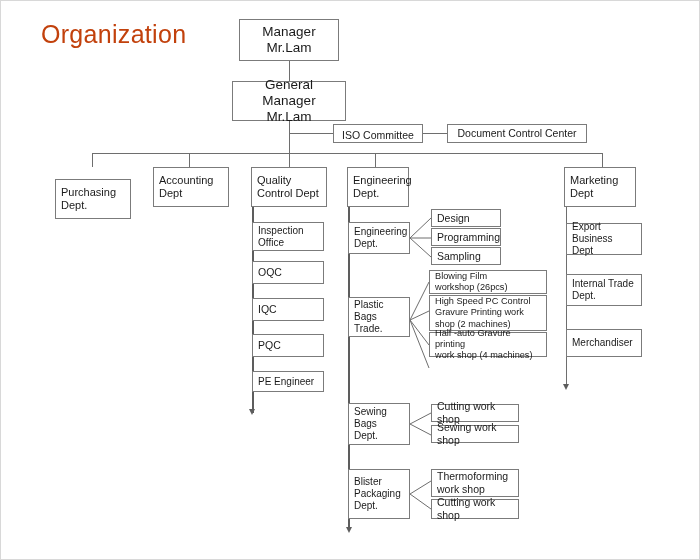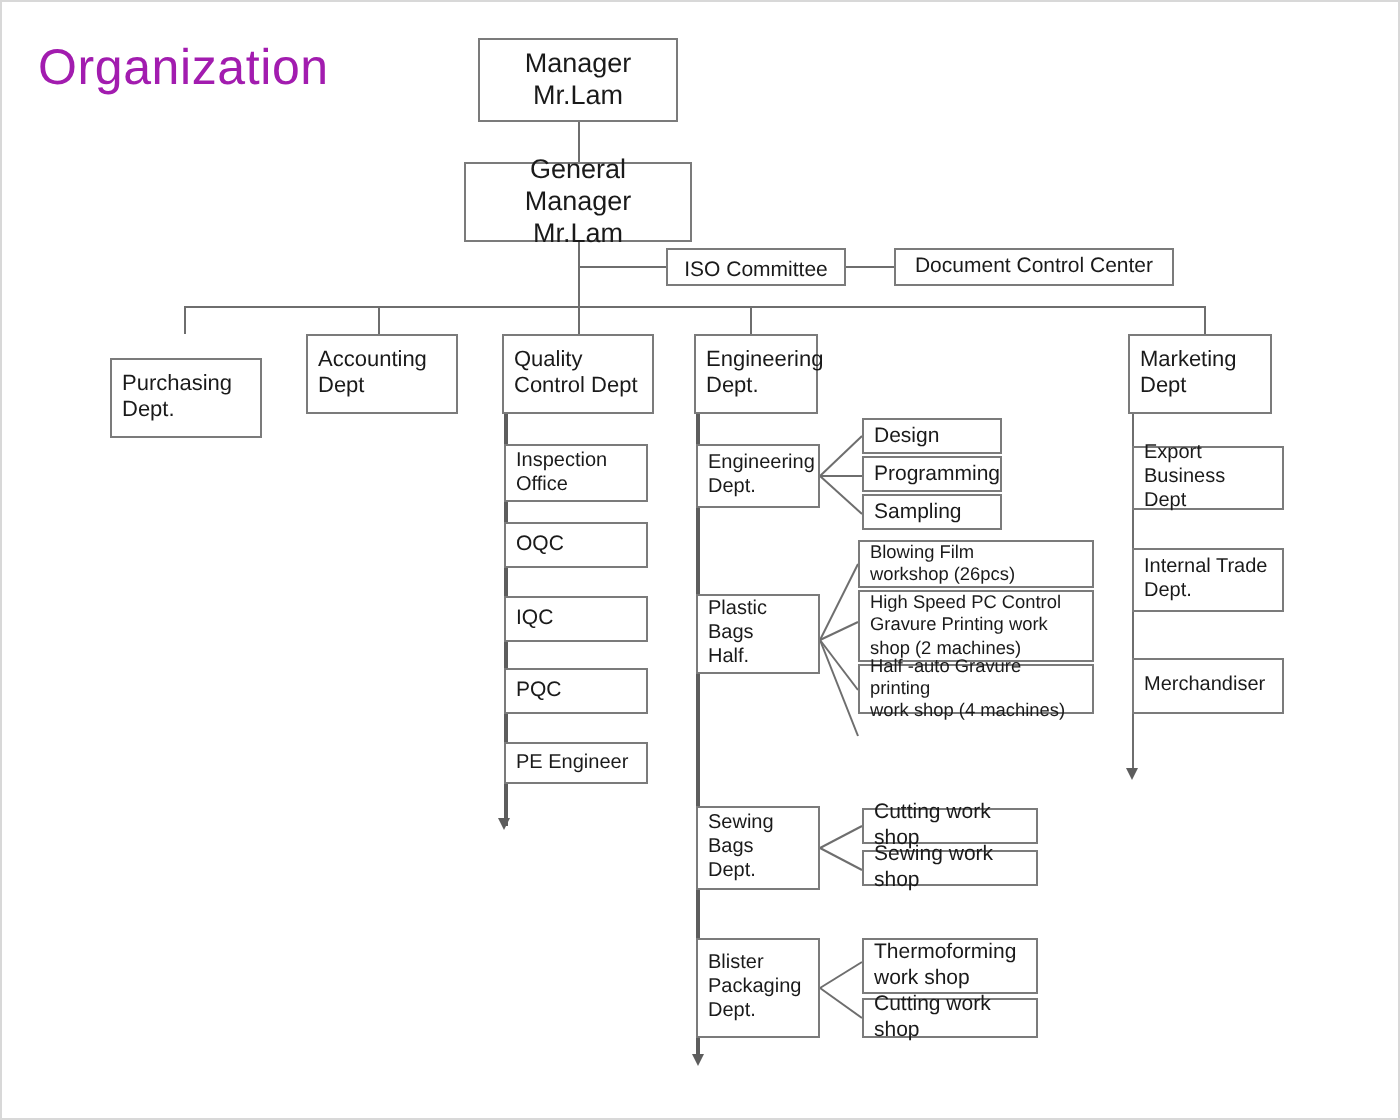--- a/index.html
+++ b/index.html
@@ -13,26 +13,26 @@
     height: 560px;
     background: #ffffff;
     border: 1px solid #d8d8d8;
     box-sizing: border-box;
     overflow: hidden;
     font-family: "Liberation Sans", sans-serif;
     color: #1a1a1a;
   }
   #title {
     position: absolute;
-    left: 18px;
+    left: 40px;
     top: 19px;
     font-size: 25px;
     font-weight: 400;
     letter-spacing: 0.3px;
-    color: #a21caf;
+    color: #c2410c;
     white-space: nowrap;
   }
   .box {
     position: absolute;
     box-sizing: border-box;
     border: 1px solid #7b7b7b;
     background: #ffffff;
     display: flex;
     align-items: center;
     padding: 0 5px;
@@ -184,21 +184,21 @@
   </div>
   <div class="box left t-sub" style="left:430px; top:227px; width:70px; height:18px;">
     <span>Programming</span>
   </div>
   <div class="box left t-sub" style="left:430px; top:246px; width:70px; height:18px;">
     <span>Sampling</span>
   </div>
 
   <div class="box left t-leaf" style="left:347px; top:296px; width:62px; height:40px;">
     <span>Plastic Bags
-Half.</span>
+Trade.</span>
   </div>
 
   <svg class="diag" style="left:0; top:0; width:700px; height:560px;">
     <line x1="409" y1="319" x2="428" y2="281"></line>
     <line x1="409" y1="319" x2="428" y2="310"></line>
     <line x1="409" y1="319" x2="428" y2="344"></line>
     <line x1="409" y1="319" x2="428" y2="367"></line>
   </svg>
 
   <div class="box left t-small" style="left:428px; top:269px; width:118px; height:24px;">

